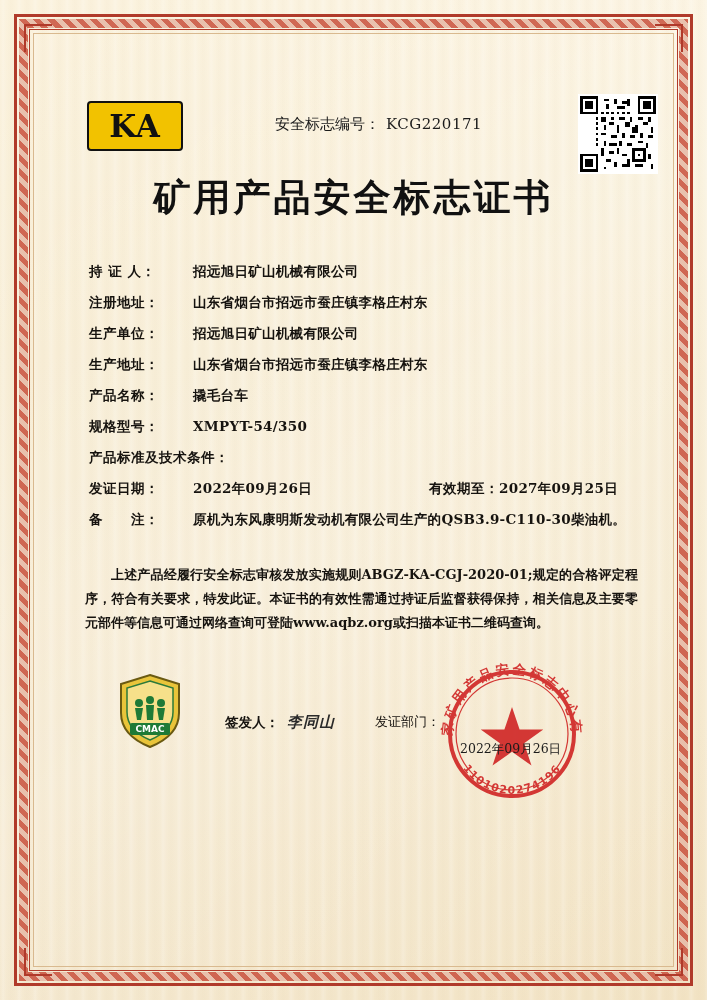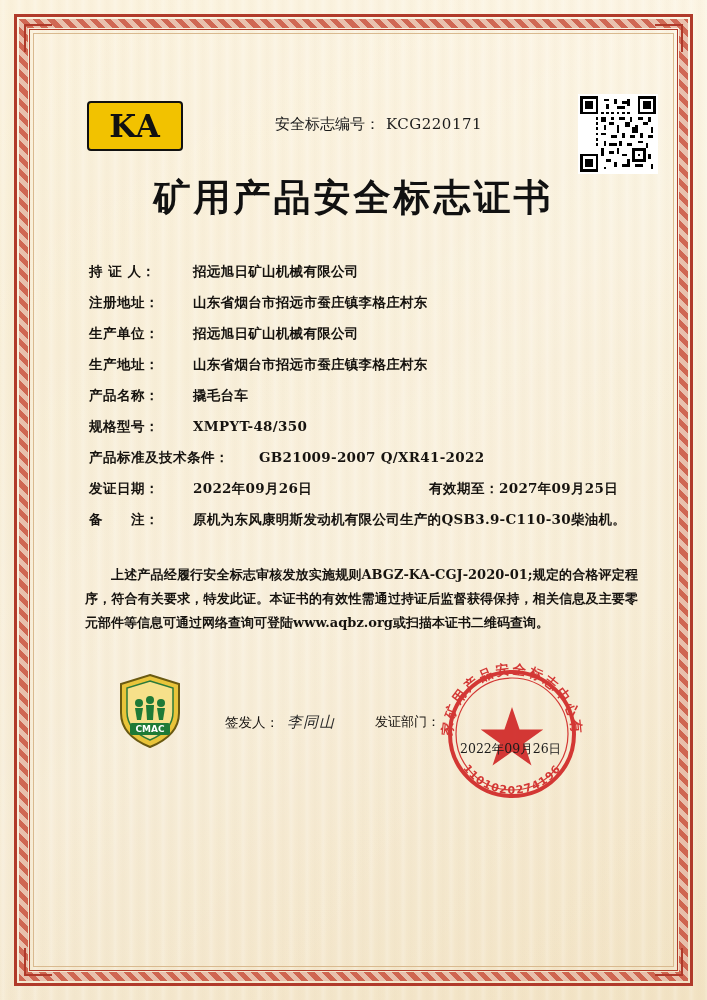--- a/index.html
+++ b/index.html
@@ -244,21 +244,21 @@
   .cmac-badge svg { display: block; }
 
   .sig-line {
     position: absolute;
     left: 180px;
     top: 48px;
     display: flex;
     align-items: flex-end;
     font-family: "DejaVu Serif", "Liberation Serif", serif;
     font-size: 13.5px;
-    font-weight: 400;
+    font-weight: 700;
     color: #16130f;
   }
   .sig-name {
     margin-left: 8px;
     font-family: "DejaVu Serif", "Liberation Serif", serif;
     font-style: italic;
     font-size: 15px;
     color: #2a2a2a;
     letter-spacing: 1px;
   }
@@ -435,26 +435,25 @@
         <div class="field-value">山东省烟台市招远市蚕庄镇李格庄村东</div>
       </div>
 
       <div class="field-row">
         <div class="field-label">产品名称：</div>
         <div class="field-value">撬毛台车</div>
       </div>
 
       <div class="field-row">
         <div class="field-label">规格型号：</div>
-        <div class="field-value">XMPYT-48/350</div>
+        <div class="field-value">XMPYT-54/350</div>
       </div>
 
       <div class="field-row">
         <div class="field-label wide">产品标准及技术条件：</div>
-        <div class="field-value">GB21009-2007 Q/XR41-2022</div>
       </div>
 
 
       <div class="field-row dual">
         <div class="field-label">发证日期：</div>
         <div class="field-value first">2022年09月26日</div>
         <div class="field-label second">有效期至：</div>
         <div class="field-value">2027年09月25日</div>
       </div>
 

